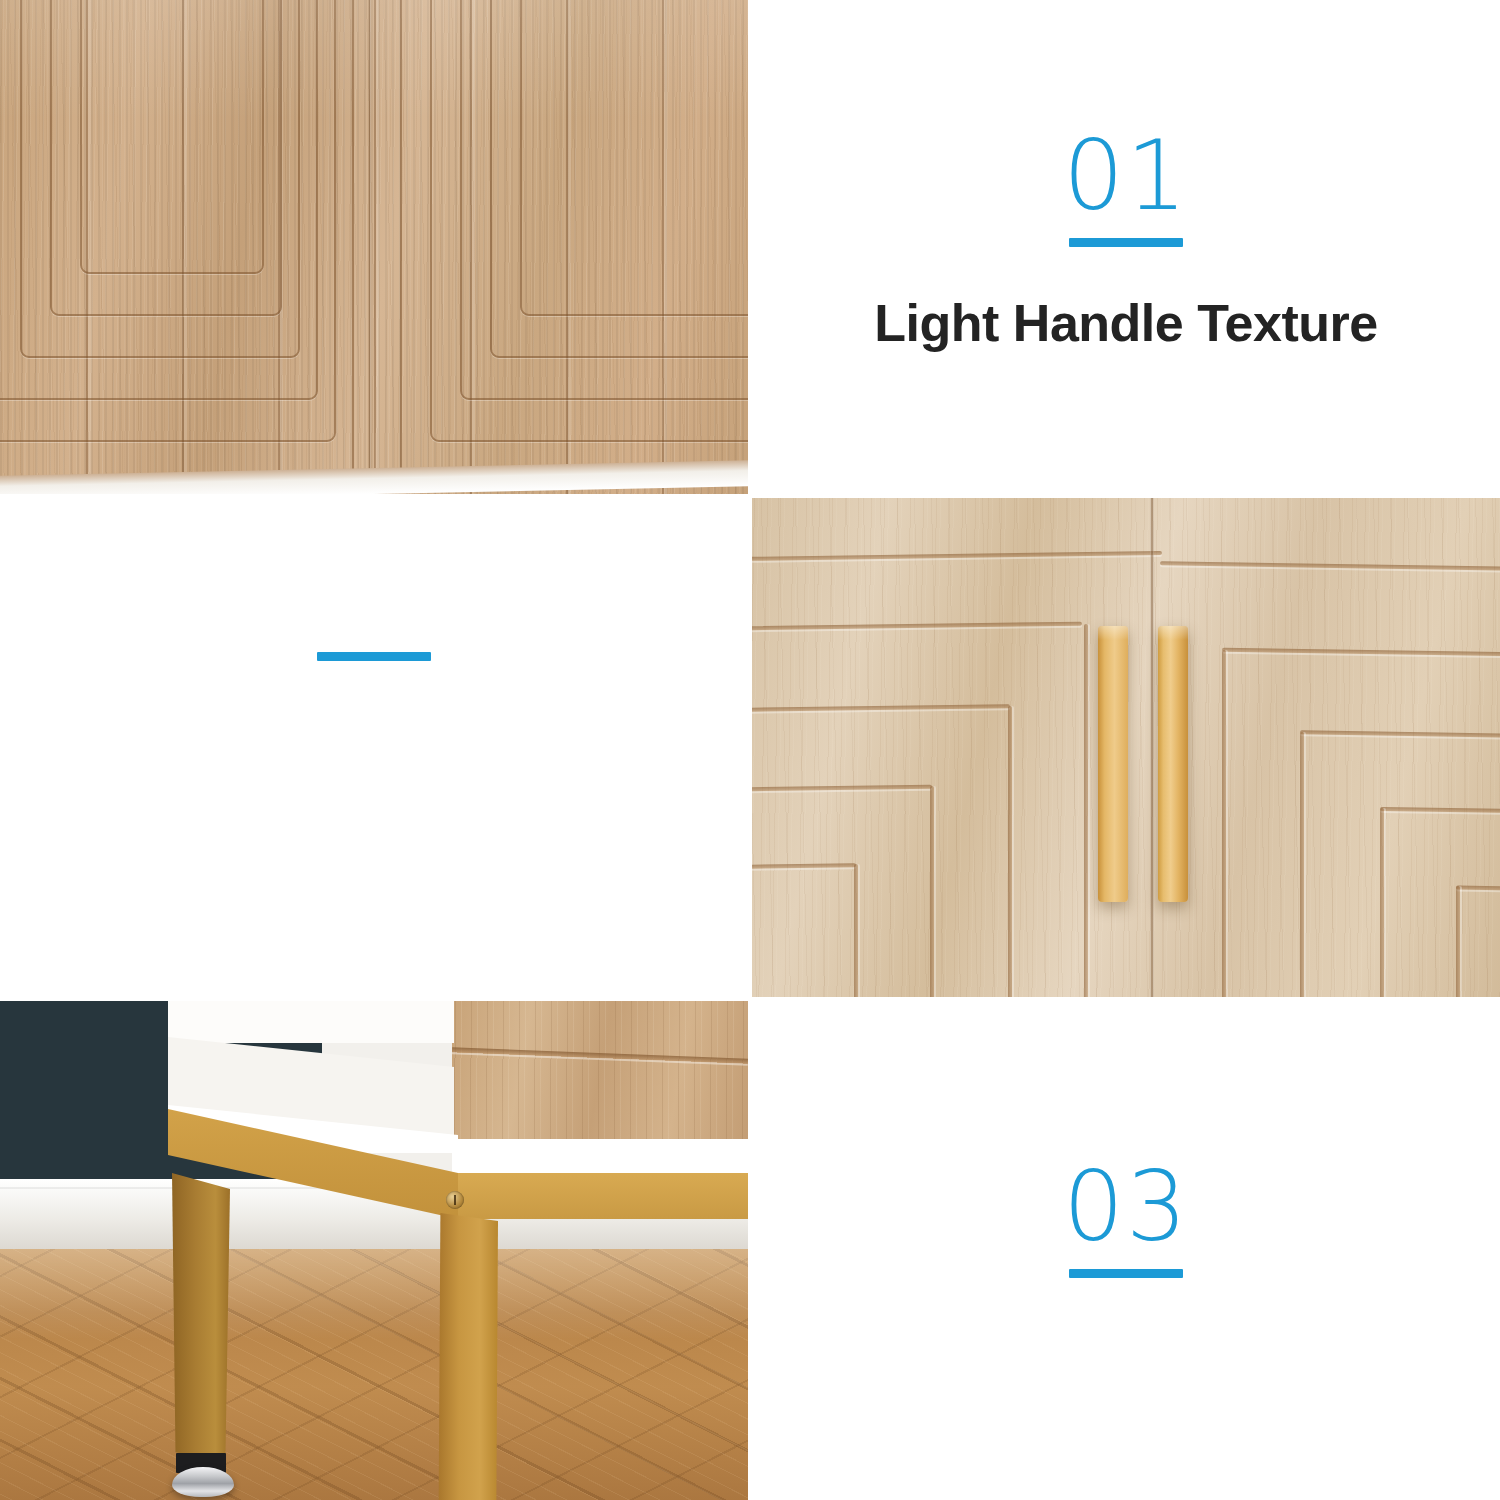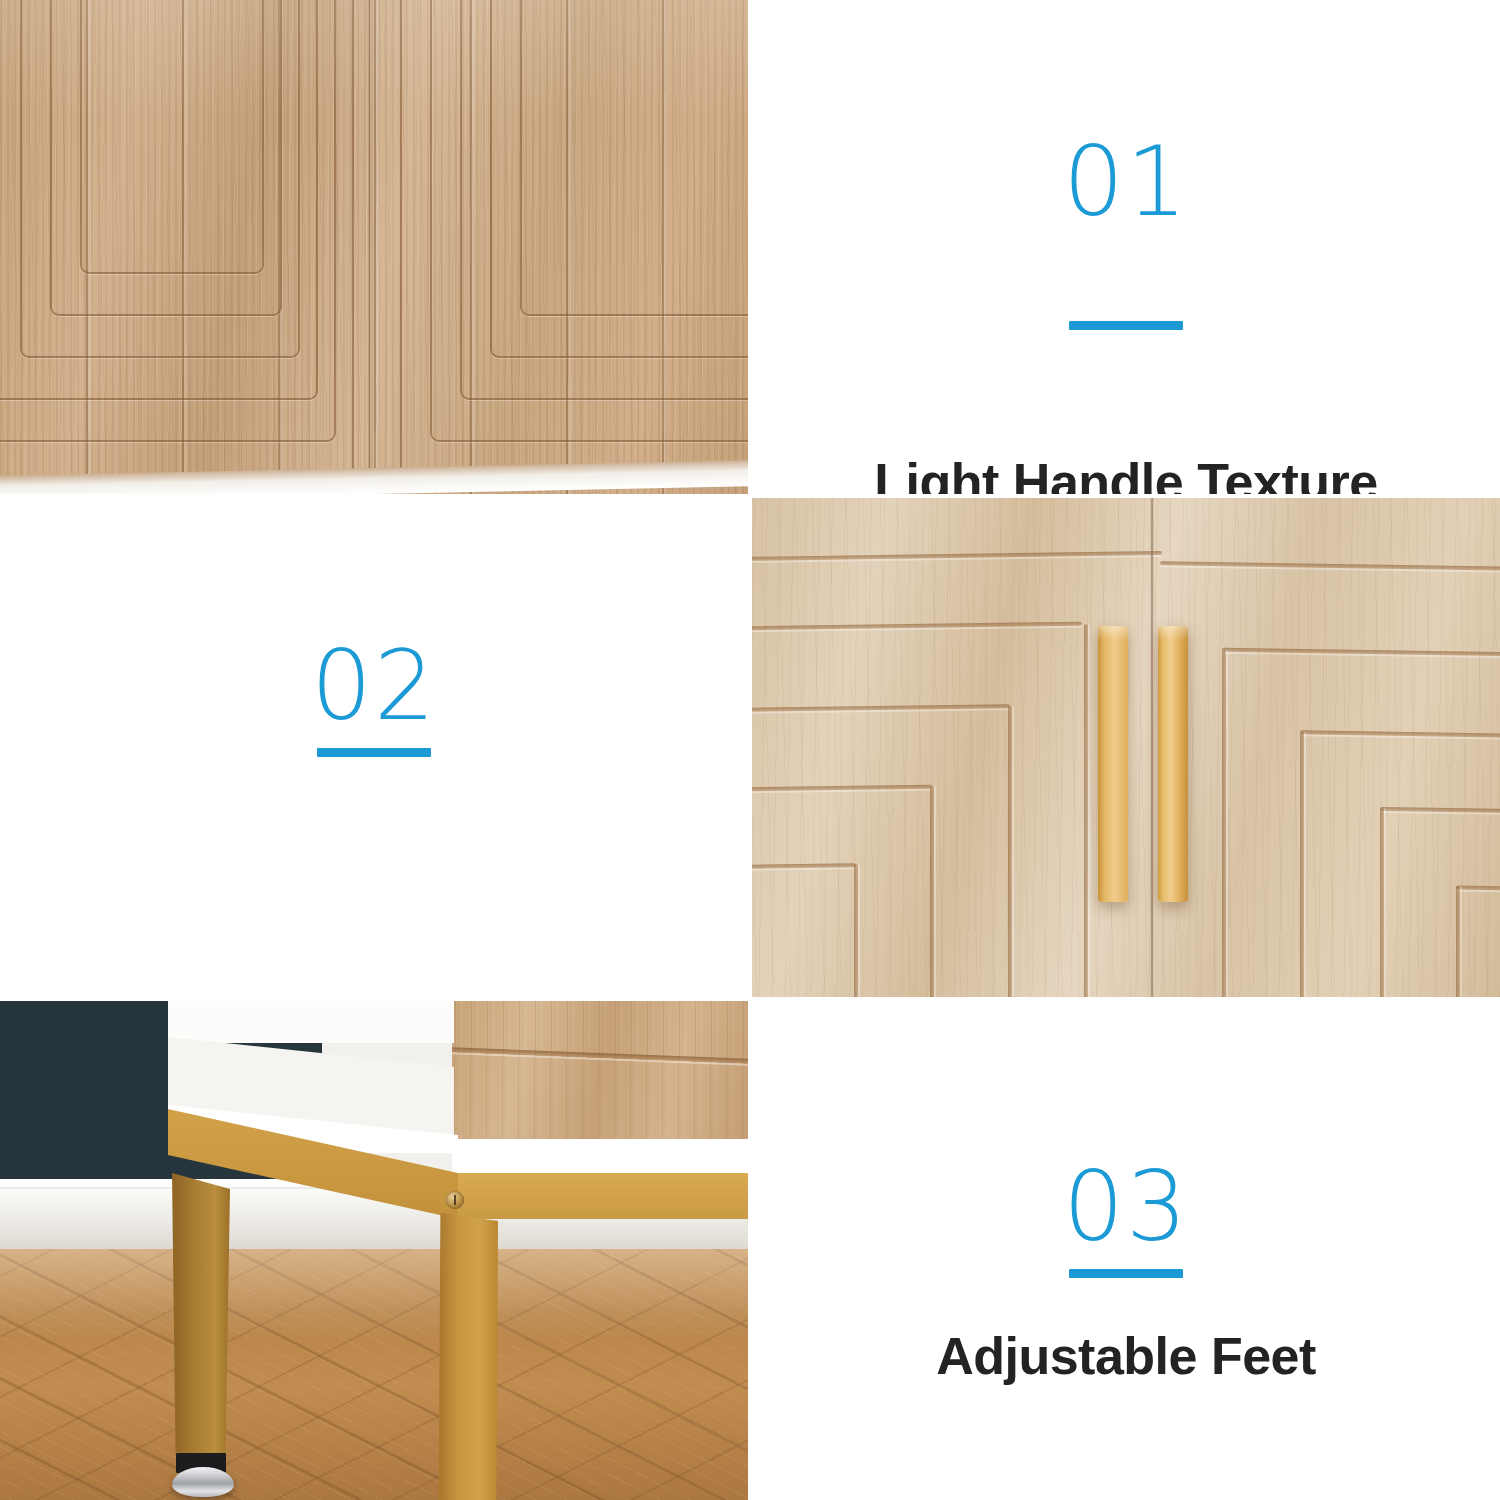--- a/index.html
+++ b/index.html
@@ -154,28 +154,27 @@
     <div class="groove" style="left:430px;top:-40px;width:382px;height:478px;"></div>
     <div class="groove" style="left:460px;top:-40px;width:334px;height:436px;"></div>
     <div class="groove" style="left:490px;top:-40px;width:286px;height:394px;"></div>
     <div class="groove" style="left:520px;top:-40px;width:238px;height:352px;"></div>
 
     <div class="doorsplit" style="left:368px;"></div>
     <div class="shadowtop"></div>
     <div class="floorstrip" style="transform:skewY(-1.2deg);"></div>
   </div>
 
-  <div class="panel textpanel" style="left:752px;top:18px;width:748px;height:494px;padding-top:116px;box-sizing:border-box;justify-content:space-between;">
+  <div class="panel textpanel" style="left:752px;top:12px;width:748px;height:494px;padding-top:116px;box-sizing:border-box;">
     <div class="num">01</div>
     <div class="numrule" style="width:114px;"></div>
     <div class="caption" style="margin-top:46px;">Light Handle Texture</div>
   </div>
 
   <div class="panel textpanel" style="left:0;top:498px;width:748px;height:499px;padding-top:140px;box-sizing:border-box;">
-    <div class="num">02</div>
     <div class="numrule" style="width:114px;"></div>
   </div>
 
   <div class="panel" style="left:752px;top:498px;width:748px;height:499px;">
     <div class="woodlite"></div>
     <div class="grain" style="opacity:.42;"></div>
     <div class="grain2" style="opacity:.3;"></div>
 
     <div class="stepline" style="left:-10px;top:56px;width:420px;transform:rotate(-0.8deg);"></div>
     <div class="stepline" style="left:-10px;top:126px;width:340px;transform:rotate(-0.8deg);"></div>
@@ -242,20 +241,19 @@
 
     <div class="goldleg" style="left:438px;top:212px;width:60px;height:418px;
                 clip-path:polygon(4% 0,100% 8px,96% 100%,0 96%);"></div>
 
     <div class="screw" style="left:446px;top:190px;width:18px;height:18px;"></div>
   </div>
 
   <div class="panel textpanel" style="left:752px;top:1001px;width:748px;height:499px;padding-top:158px;box-sizing:border-box;">
     <div class="num">03</div>
     <div class="numrule" style="width:114px;"></div>
-    <div class="caption" style="margin-top:48px;">Adjustable Feet</div>
   </div>
 
   <div class="gridline" style="left:748px;top:0;width:4px;height:1500px;"></div>
   <div class="gridline" style="left:0;top:494px;width:1500px;height:4px;"></div>
   <div class="gridline" style="left:0;top:997px;width:1500px;height:4px;"></div>
 
 </div>
 
 </body></html>

